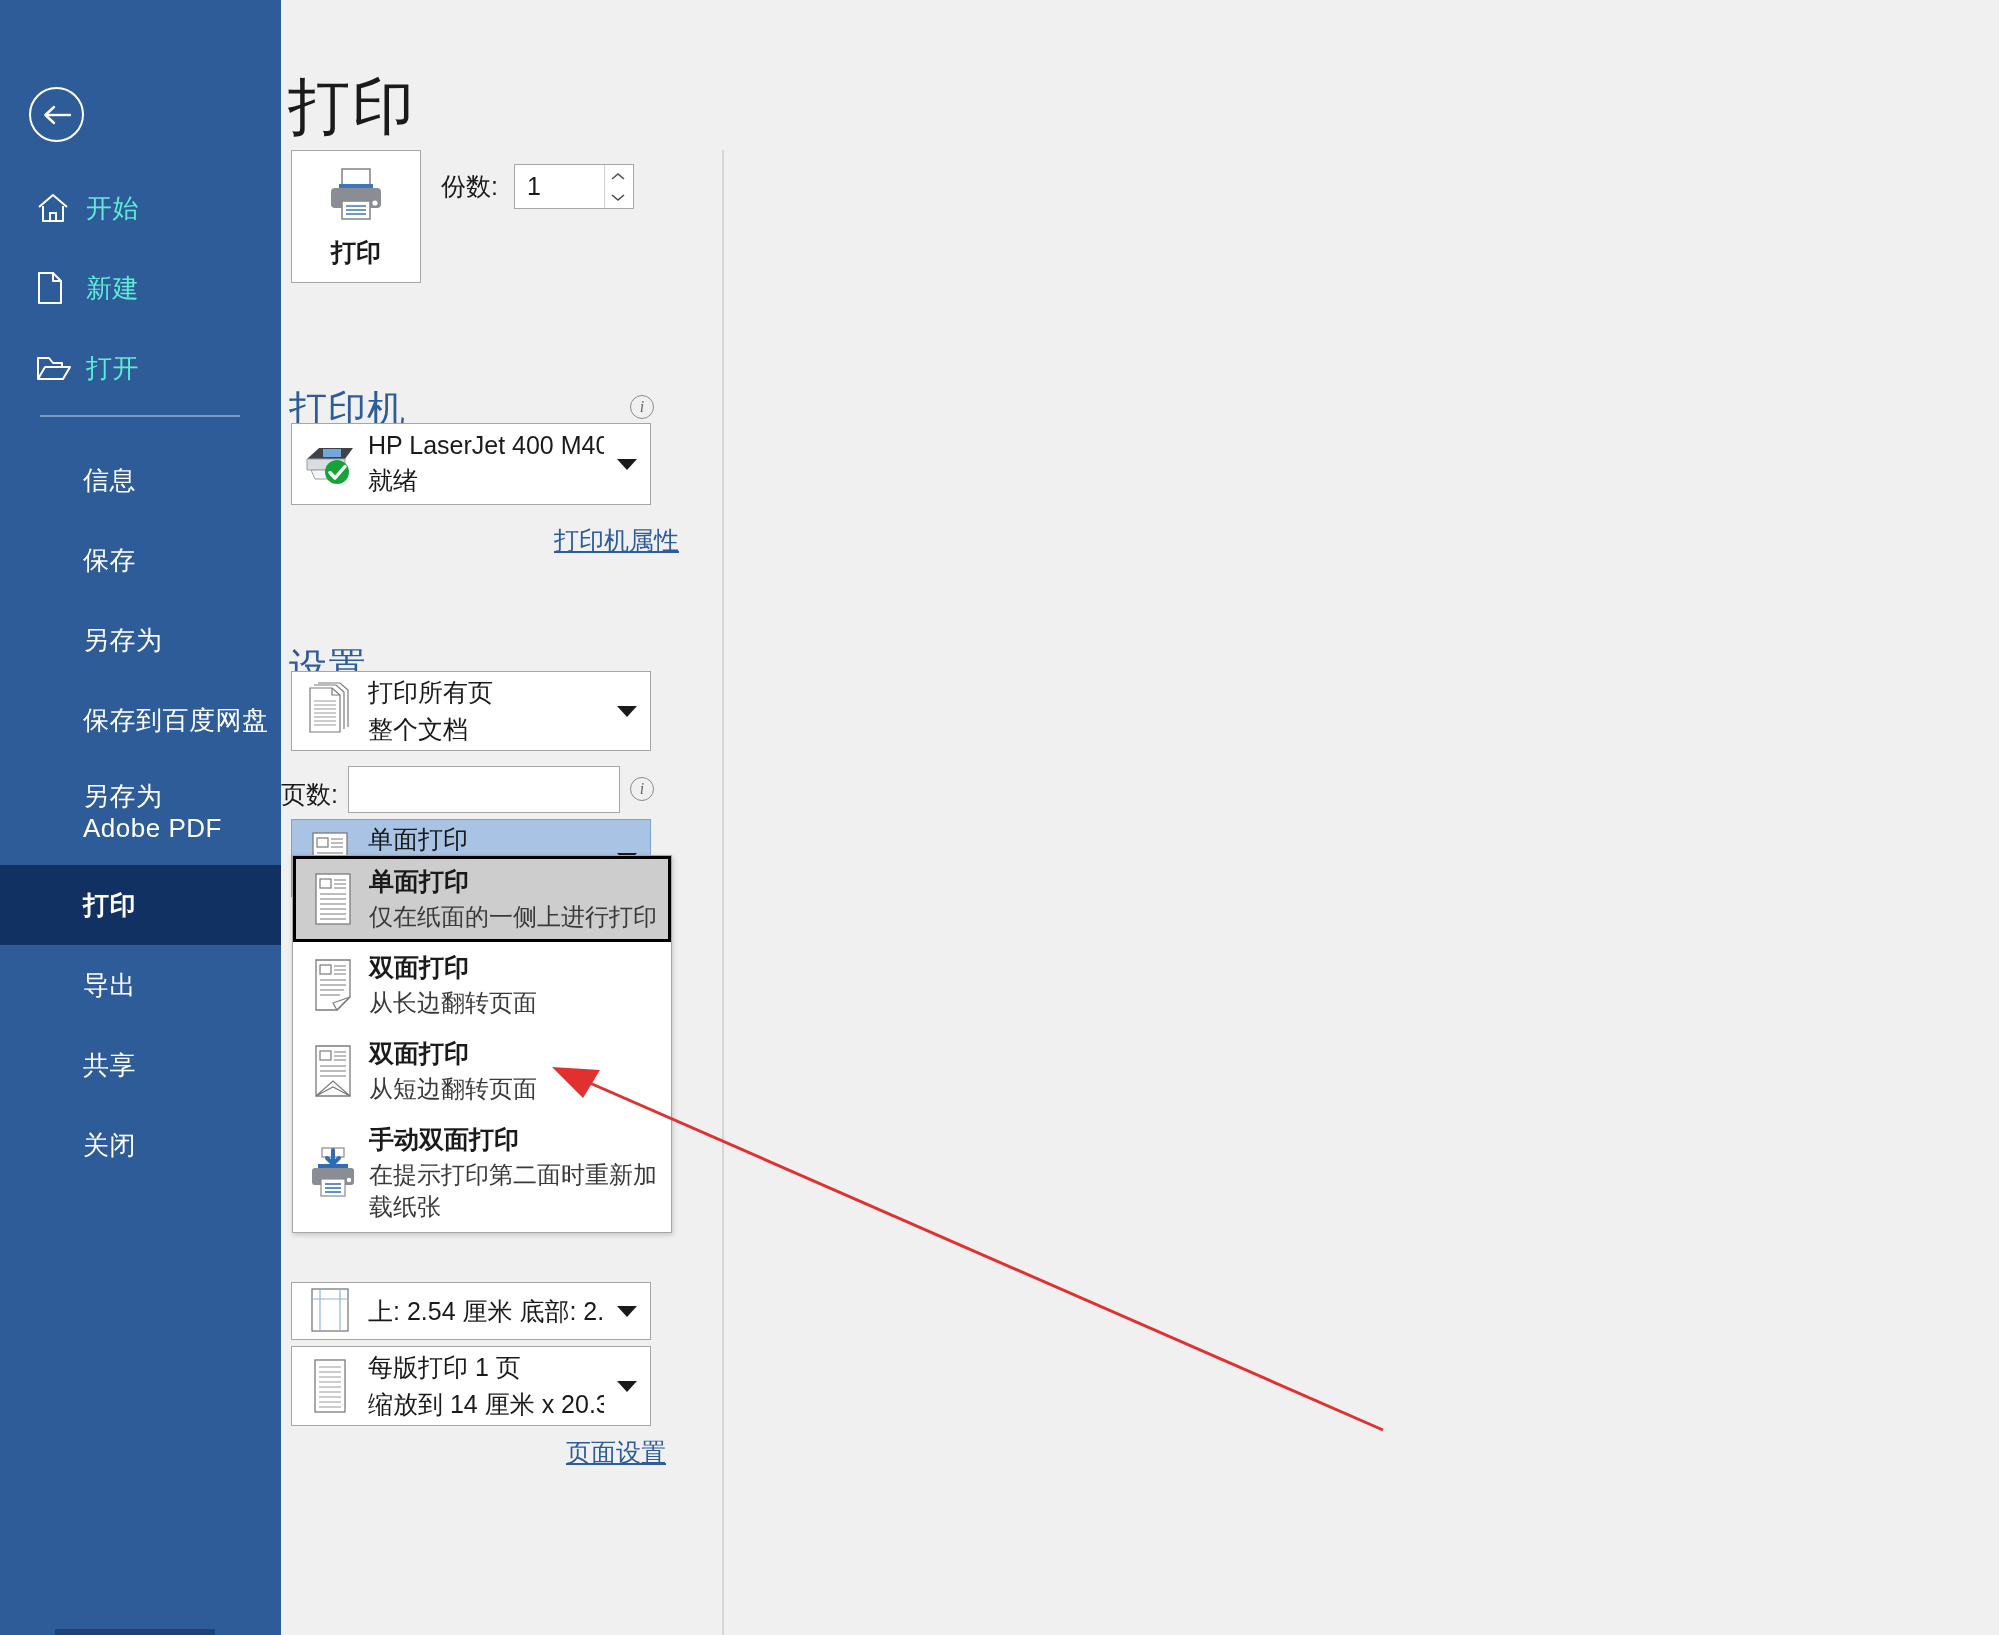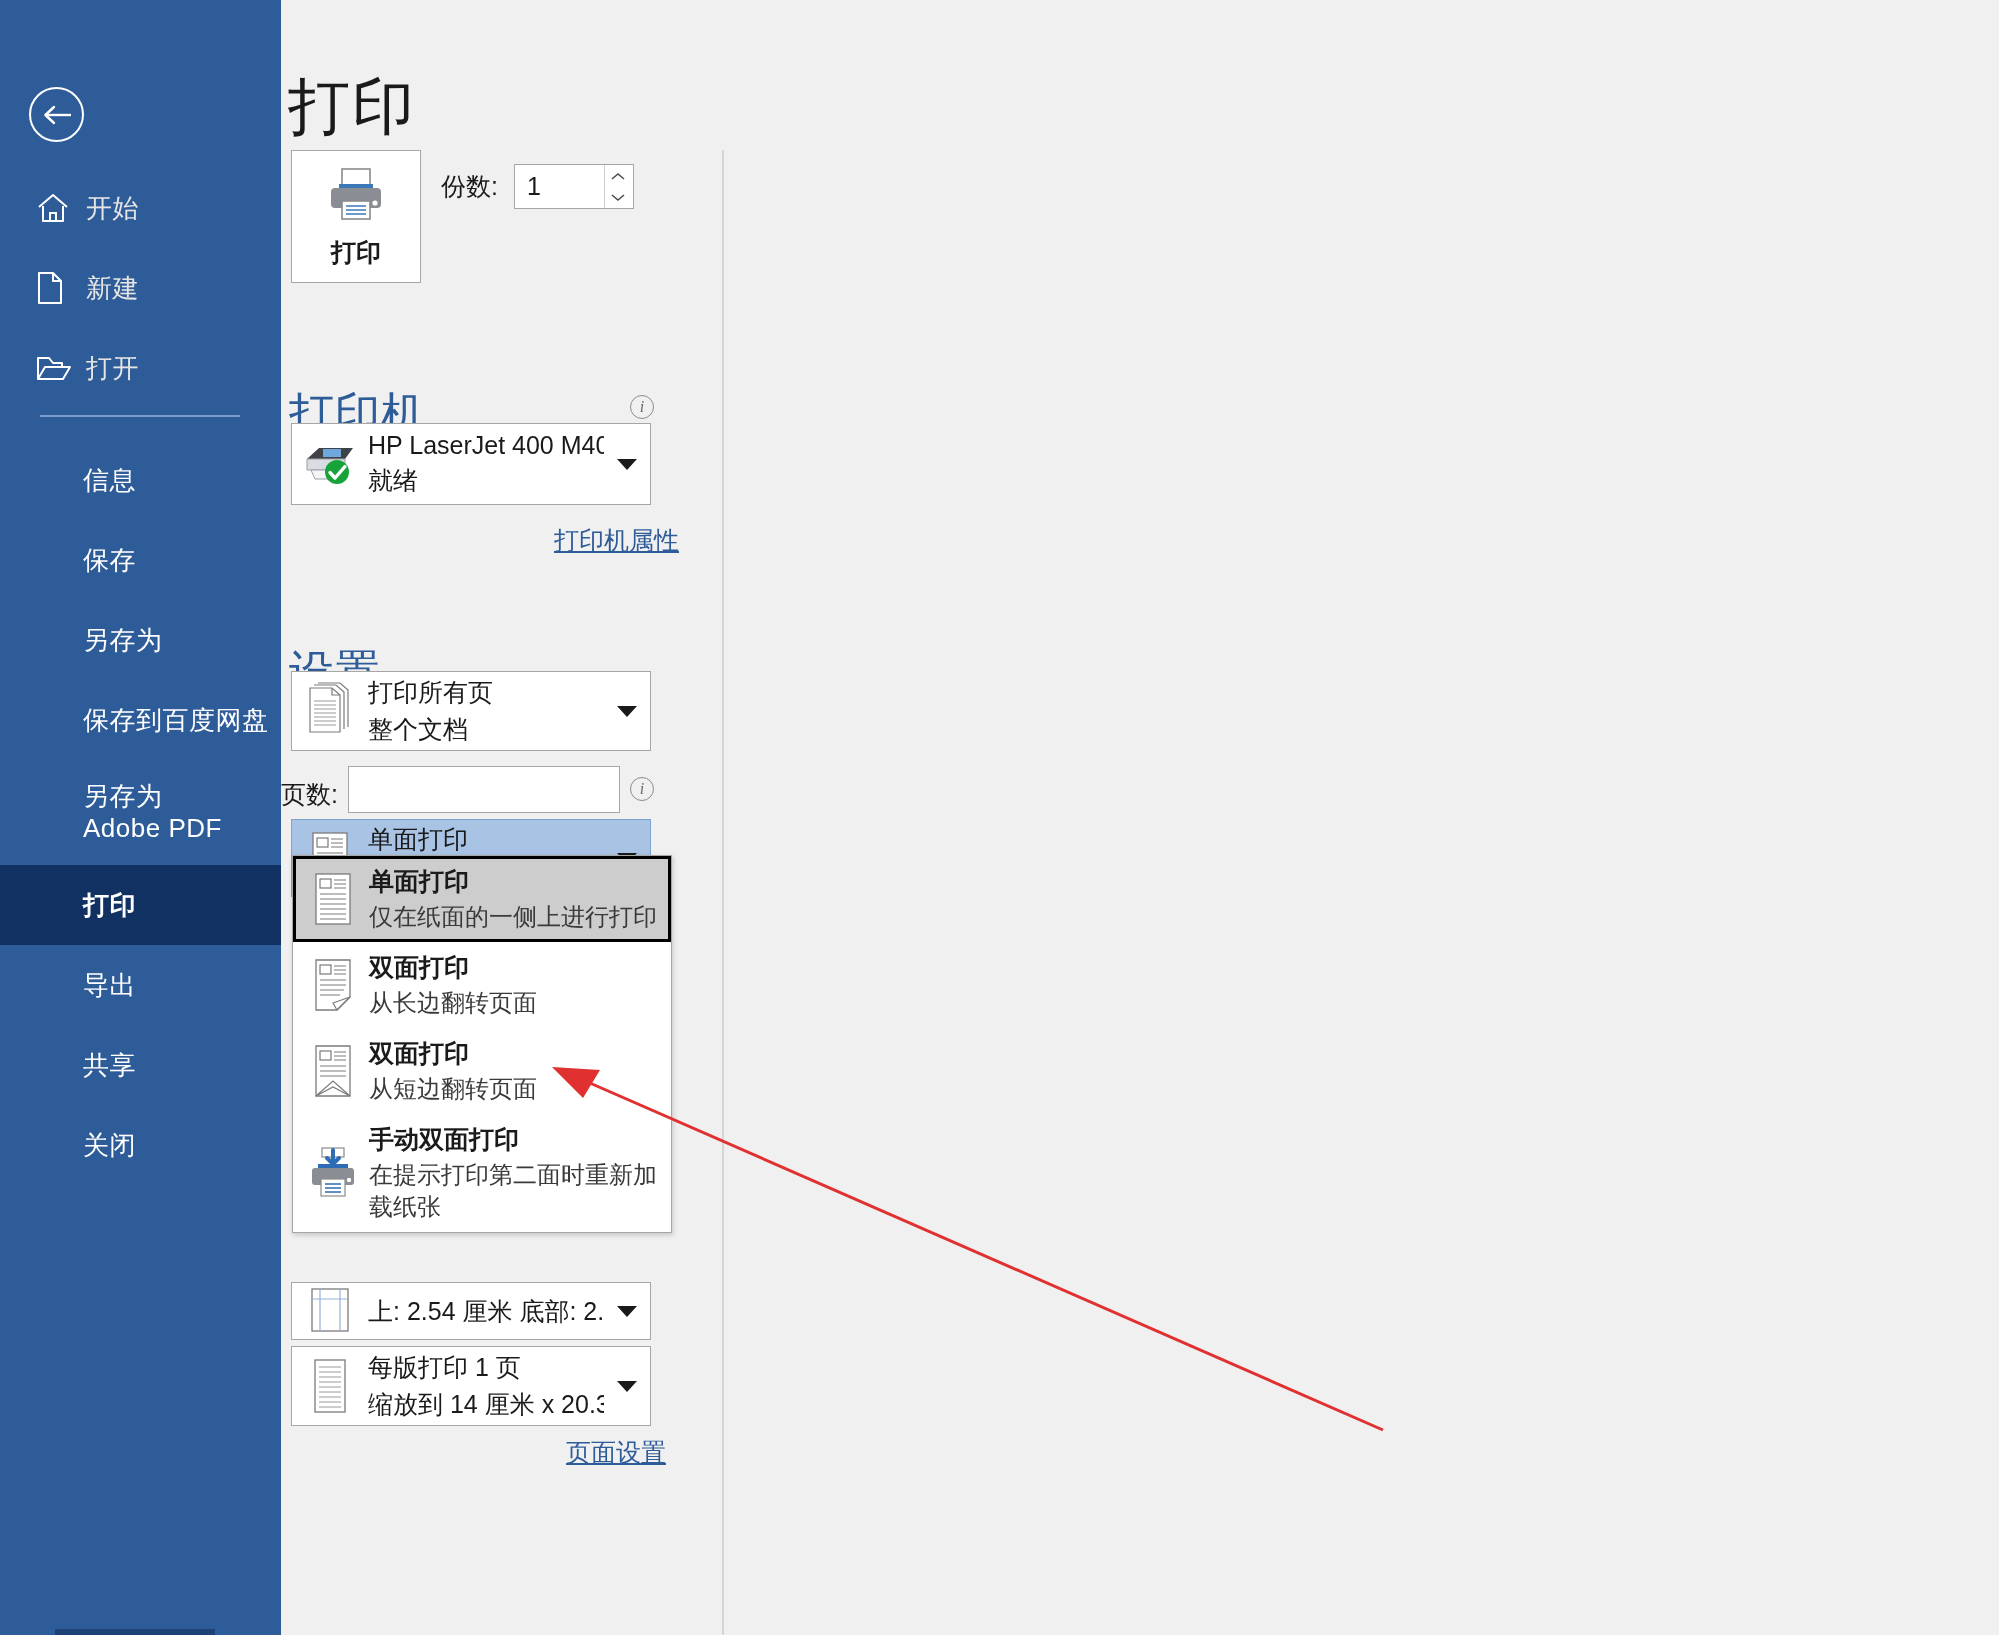--- a/index.html
+++ b/index.html
@@ -25,21 +25,21 @@
     cursor: pointer;
   }
   .back-btn svg { display:block; }
 
   .rail-top { position: absolute; left: 0; top: 168px; width: 281px; }
   .rail-item {
     position: relative;
     display: flex; align-items: center;
     height: 80px;
     padding-left: 36px;
-    color: #e5e5e5;
+    color: #5eead4;
     font-size: 26px;
     letter-spacing: 0.5px;
     cursor: pointer;
   }
   .rail-item .ic { width: 44px; flex: 0 0 44px; display:flex; align-items:center; }
   .rail-item .lbl { margin-left: 6px; }
 
   .rail-sep {
     position: absolute; left: 40px; top: 415px; width: 200px; height: 2px;
     background: #7a9bc7;
@@ -102,21 +102,21 @@
   .spin {
     position: absolute; right: 1px; top: 0; width: 28px; height: 43px;
     display: flex; flex-direction: column; justify-content: center;
     border-left: 1px solid #cdcdcd;
   }
   .spin div { height: 21px; display:flex; align-items:center; justify-content:center; cursor:pointer; }
 
   
   .sec-head {
     position: absolute; left: 8px;
-    font-size: 45px; color: #2e5c98; letter-spacing: 1px;
+    font-size: 38px; color: #2e5c98; letter-spacing: 1px;
   }
   .info-i {
     position: absolute;
     width: 24px; height: 24px; border-radius: 50%;
     border: 1.6px solid #8b8b8b; color: #6b6b6b;
     font-size: 16px; font-style: italic;
     display: flex; align-items: center; justify-content: center;
     font-family: "Liberation Serif", serif;
     cursor: pointer;
   }

